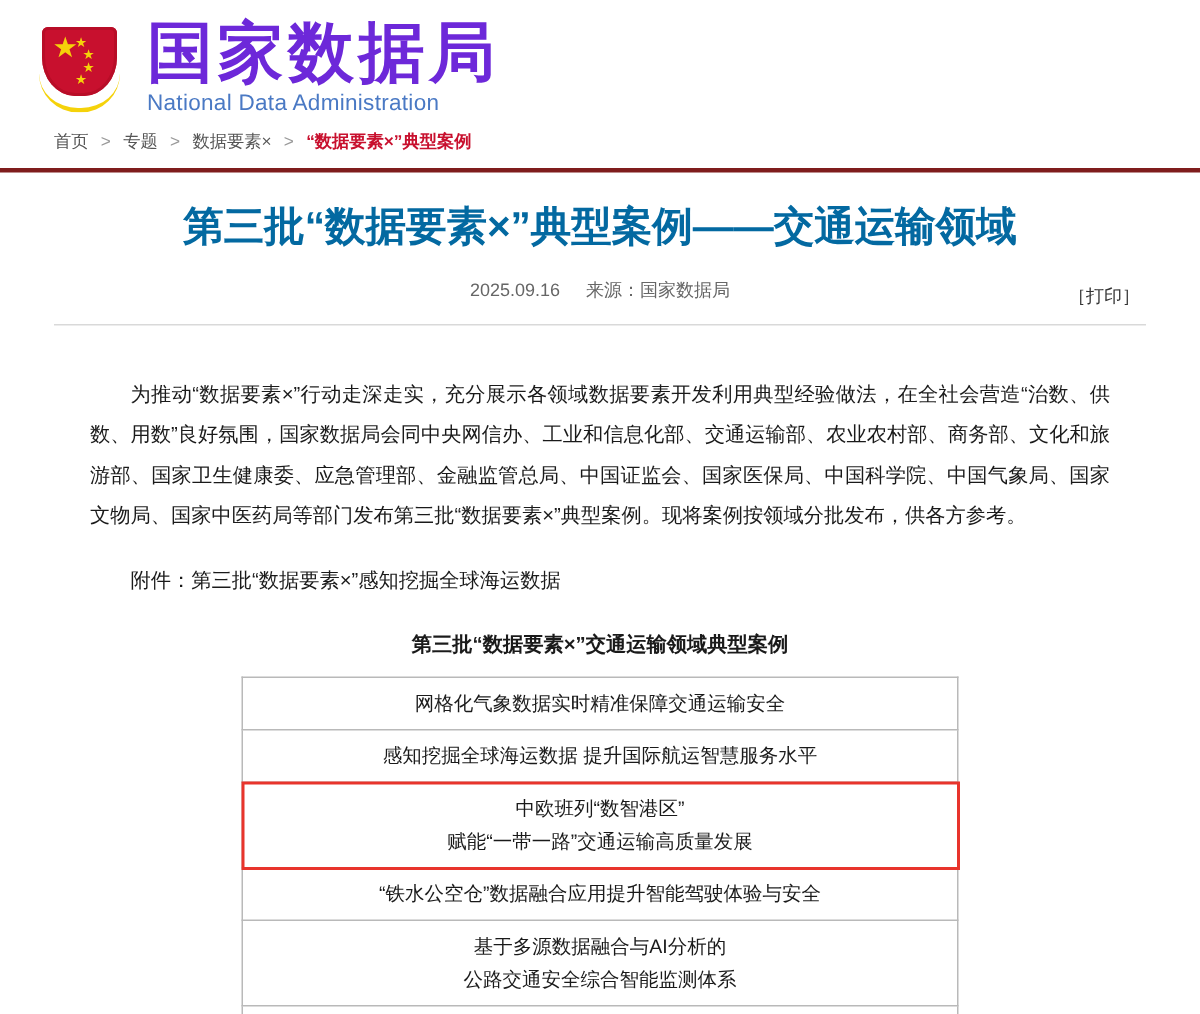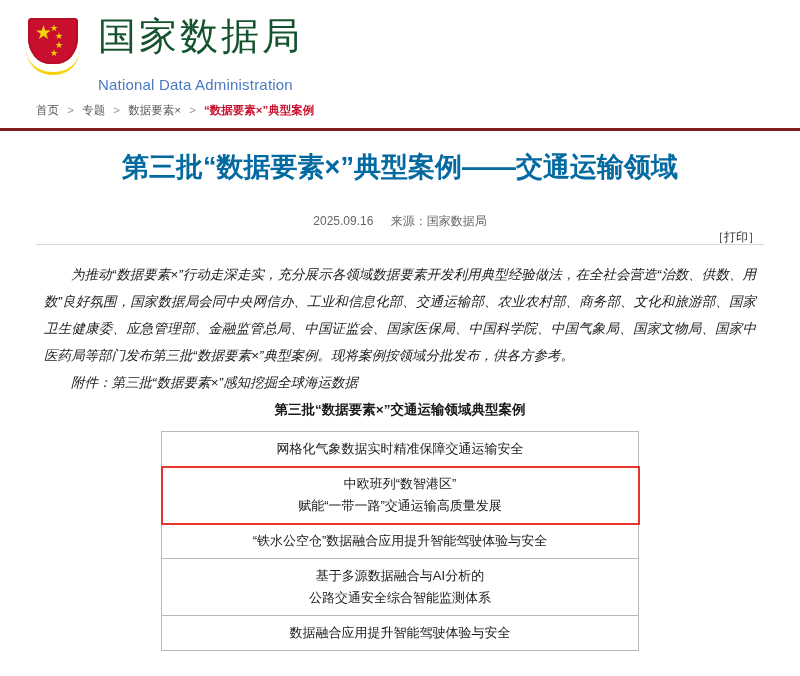--- a/index.html
+++ b/index.html
@@ -62,32 +62,32 @@
     width: 54px;
     height: 28px;
     border-bottom: 3px solid #f5d20a;
     border-radius: 0 0 26px 26px;
   }
   .brand {
     margin-left: 14px;
     padding-top: 2px;
   }
   .brand-cn {
-    font-size: 38px;
-    font-weight: normal;
-    color: #14532d;
+    font-size: 44px;
+    font-weight: bold;
+    color: #6d28d9;
     letter-spacing: 3px;
     line-height: 44px;
     font-family: "Liberation Serif", serif;
   }
   .brand-en {
     font-size: 15px;
     color: #4a79c4;
     letter-spacing: 0.2px;
-    margin-top: 18px;
+    margin-top: 2px;
   }
 
   
   .breadcrumb {
     font-size: 11.5px;
     color: #555;
     padding: 10px 0 10px 36px;
     border-bottom: 3px solid #7f1d1d;
   }
   .breadcrumb a {
@@ -110,48 +110,48 @@
     position: relative;
   }
   .doc-title {
     font-size: 27px;
     font-weight: bold;
     color: #0369a1;
     line-height: 36px;
     font-family: "Liberation Sans", sans-serif;
   }
   .meta-row {
-    margin-top: 28px;
+    margin-top: 16px;
     font-size: 12px;
     color: #666;
     text-align: center;
     position: relative;
   }
   .meta-row .date { margin-right: 14px; }
   .print-link {
     position: absolute;
     right: 0;
-    top: 16px;
+    top: 4px;
     font-size: 12px;
     color: #333;
   }
   .divider {
     margin: 14px 36px 0 36px;
     border-top: 1px solid #d9d9d9;
   }
 
   
   .article {
     padding: 16px 44px 0 44px;
     font-size: 13.5px;
     line-height: 27px;
     color: #1a1a1a;
     text-align: justify;
   }
-  .article p { margin: 0; font-style: italic; }
+  .article p { margin: 16px; }
   .indent { text-indent: 2em; }
   .attach-line {
     margin-top: 2px;
     text-indent: 2em;
   }
 
   
   .case-title {
     text-align: center;
     font-weight: bold;
@@ -227,20 +227,23 @@
     <p class="indent">为推动“数据要素×”行动走深走实，充分展示各领域数据要素开发利用典型经验做法，在全社会营造“治数、供数、用数”良好氛围，国家数据局会同中央网信办、工业和信息化部、交通运输部、农业农村部、商务部、文化和旅游部、国家卫生健康委、应急管理部、金融监管总局、中国证监会、国家医保局、中国科学院、中国气象局、国家文物局、国家中医药局等部门发布第三批“数据要素×”典型案例。现将案例按领域分批发布，供各方参考。</p>
     <p class="attach-line">附件：第三批“数据要素×”感知挖掘全球海运数据</p>
 
     <div class="case-title">第三批“数据要素×”交通运输领域典型案例</div>
 
     <table class="case-table">
       <tbody>
           <tr>
         <td>网格化气象数据实时精准保障交通运输安全</td>
       </tr>
+      <tr>
+        <td>感知挖掘全球海运数据 提升国际航运智慧服务水平</td>
+      </tr>
       <tr class="highlight">
         <td>
           <span>中欧班列“数智港区”</span><br>
           <span>赋能“一带一路”交通运输高质量发展</span>
         </td>
       </tr>
       <tr>
         <td>“铁水公空仓”数据融合应用提升智能驾驶体验与安全</td>
       </tr>
       <tr>

